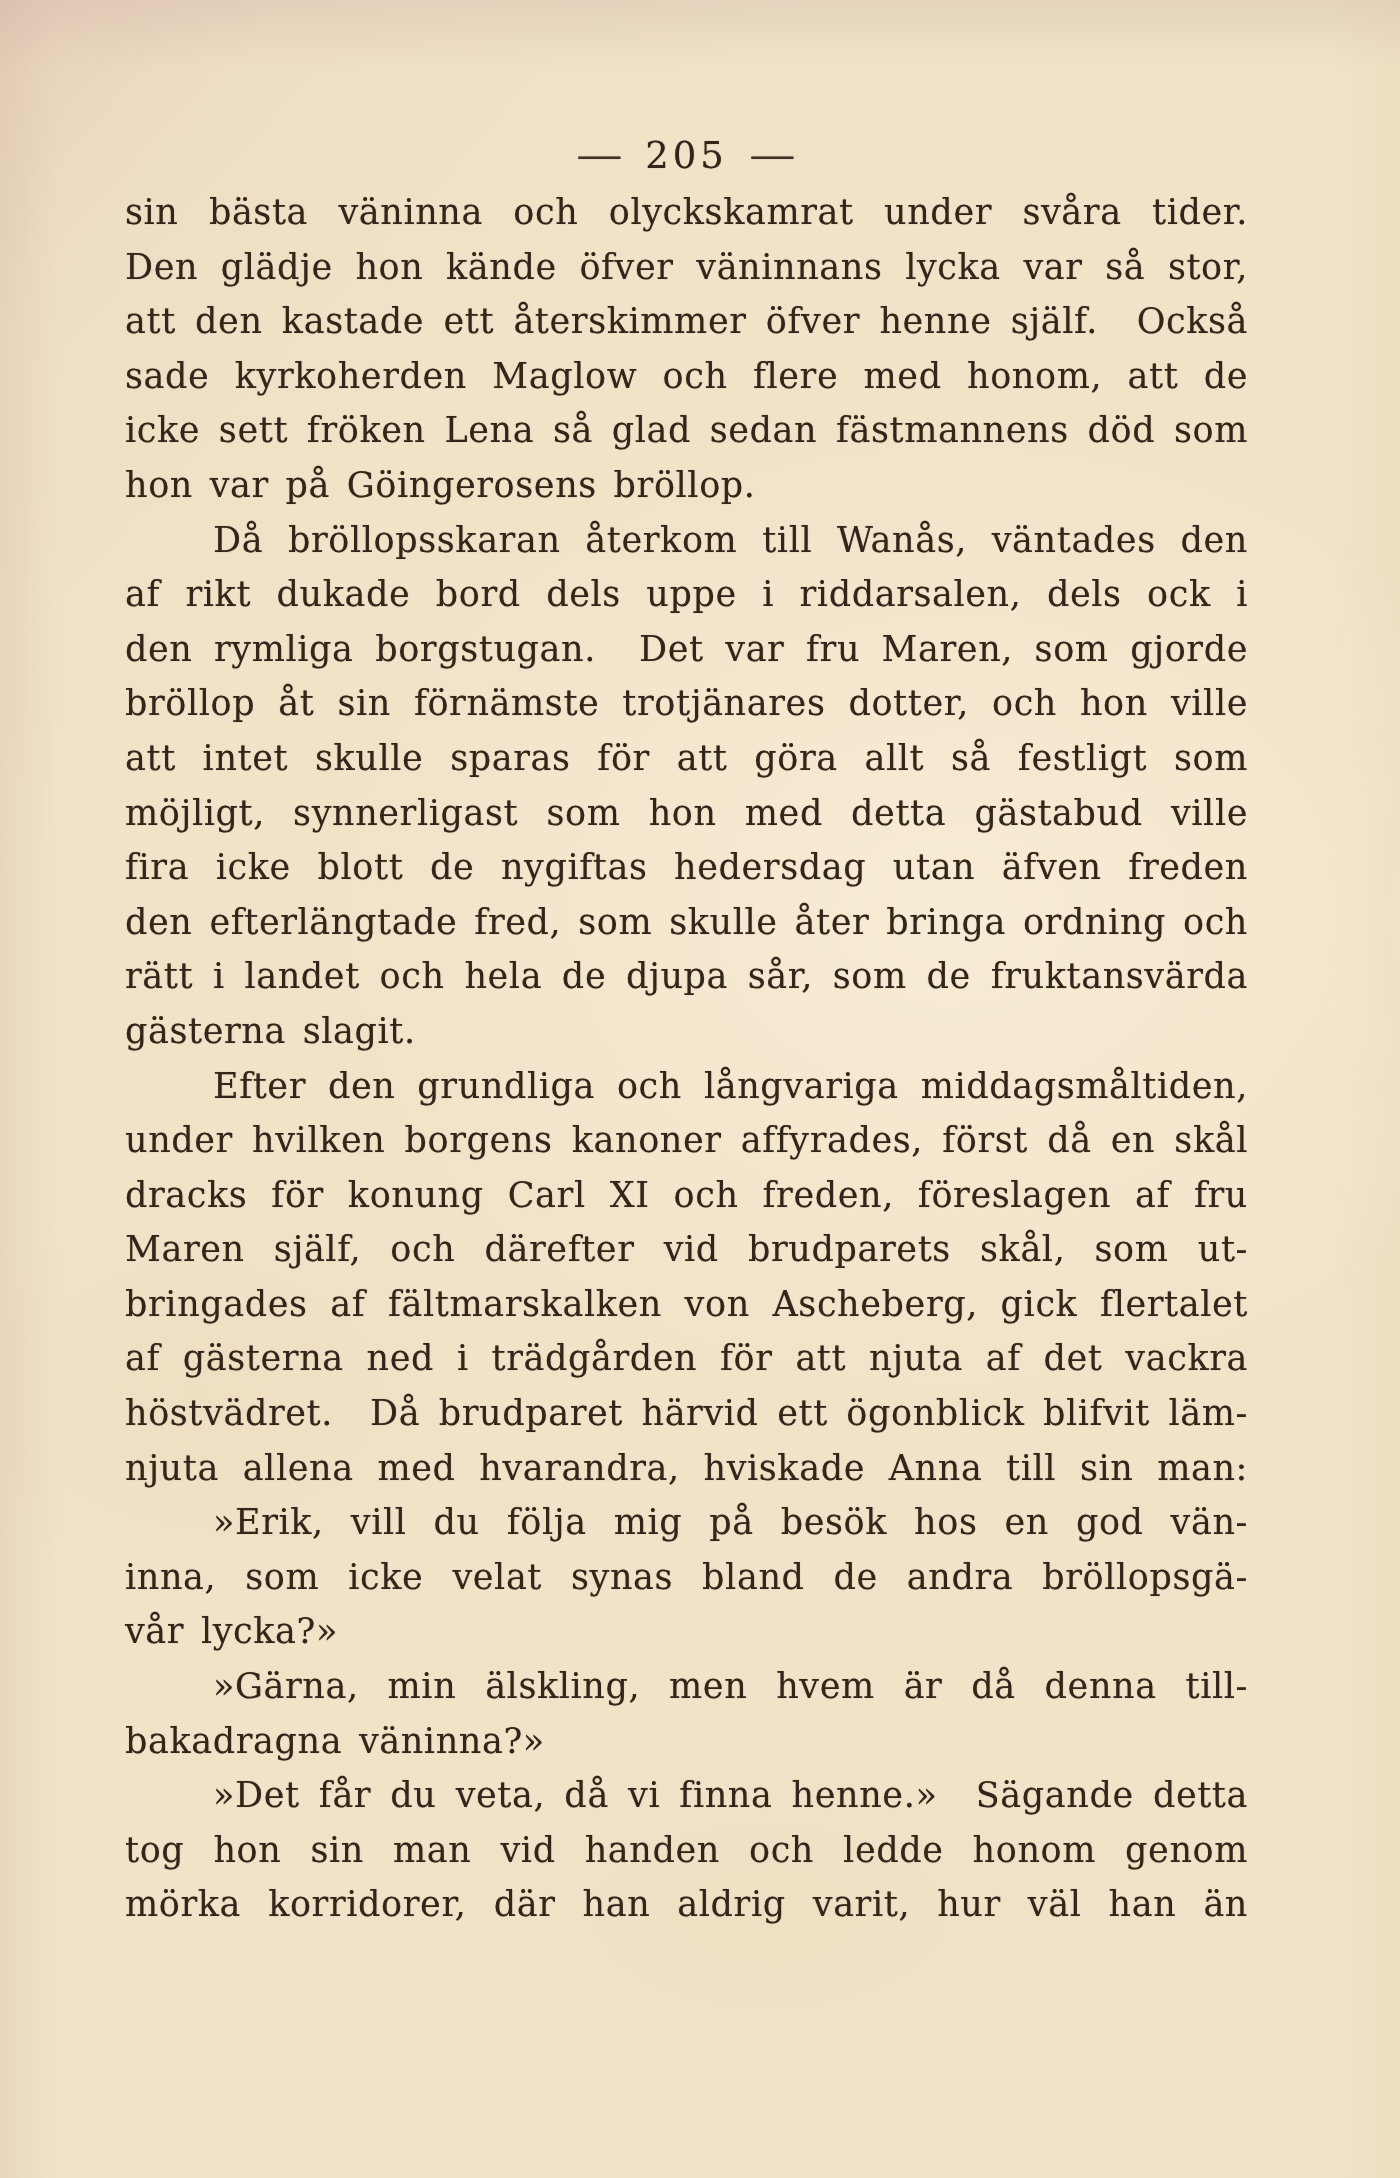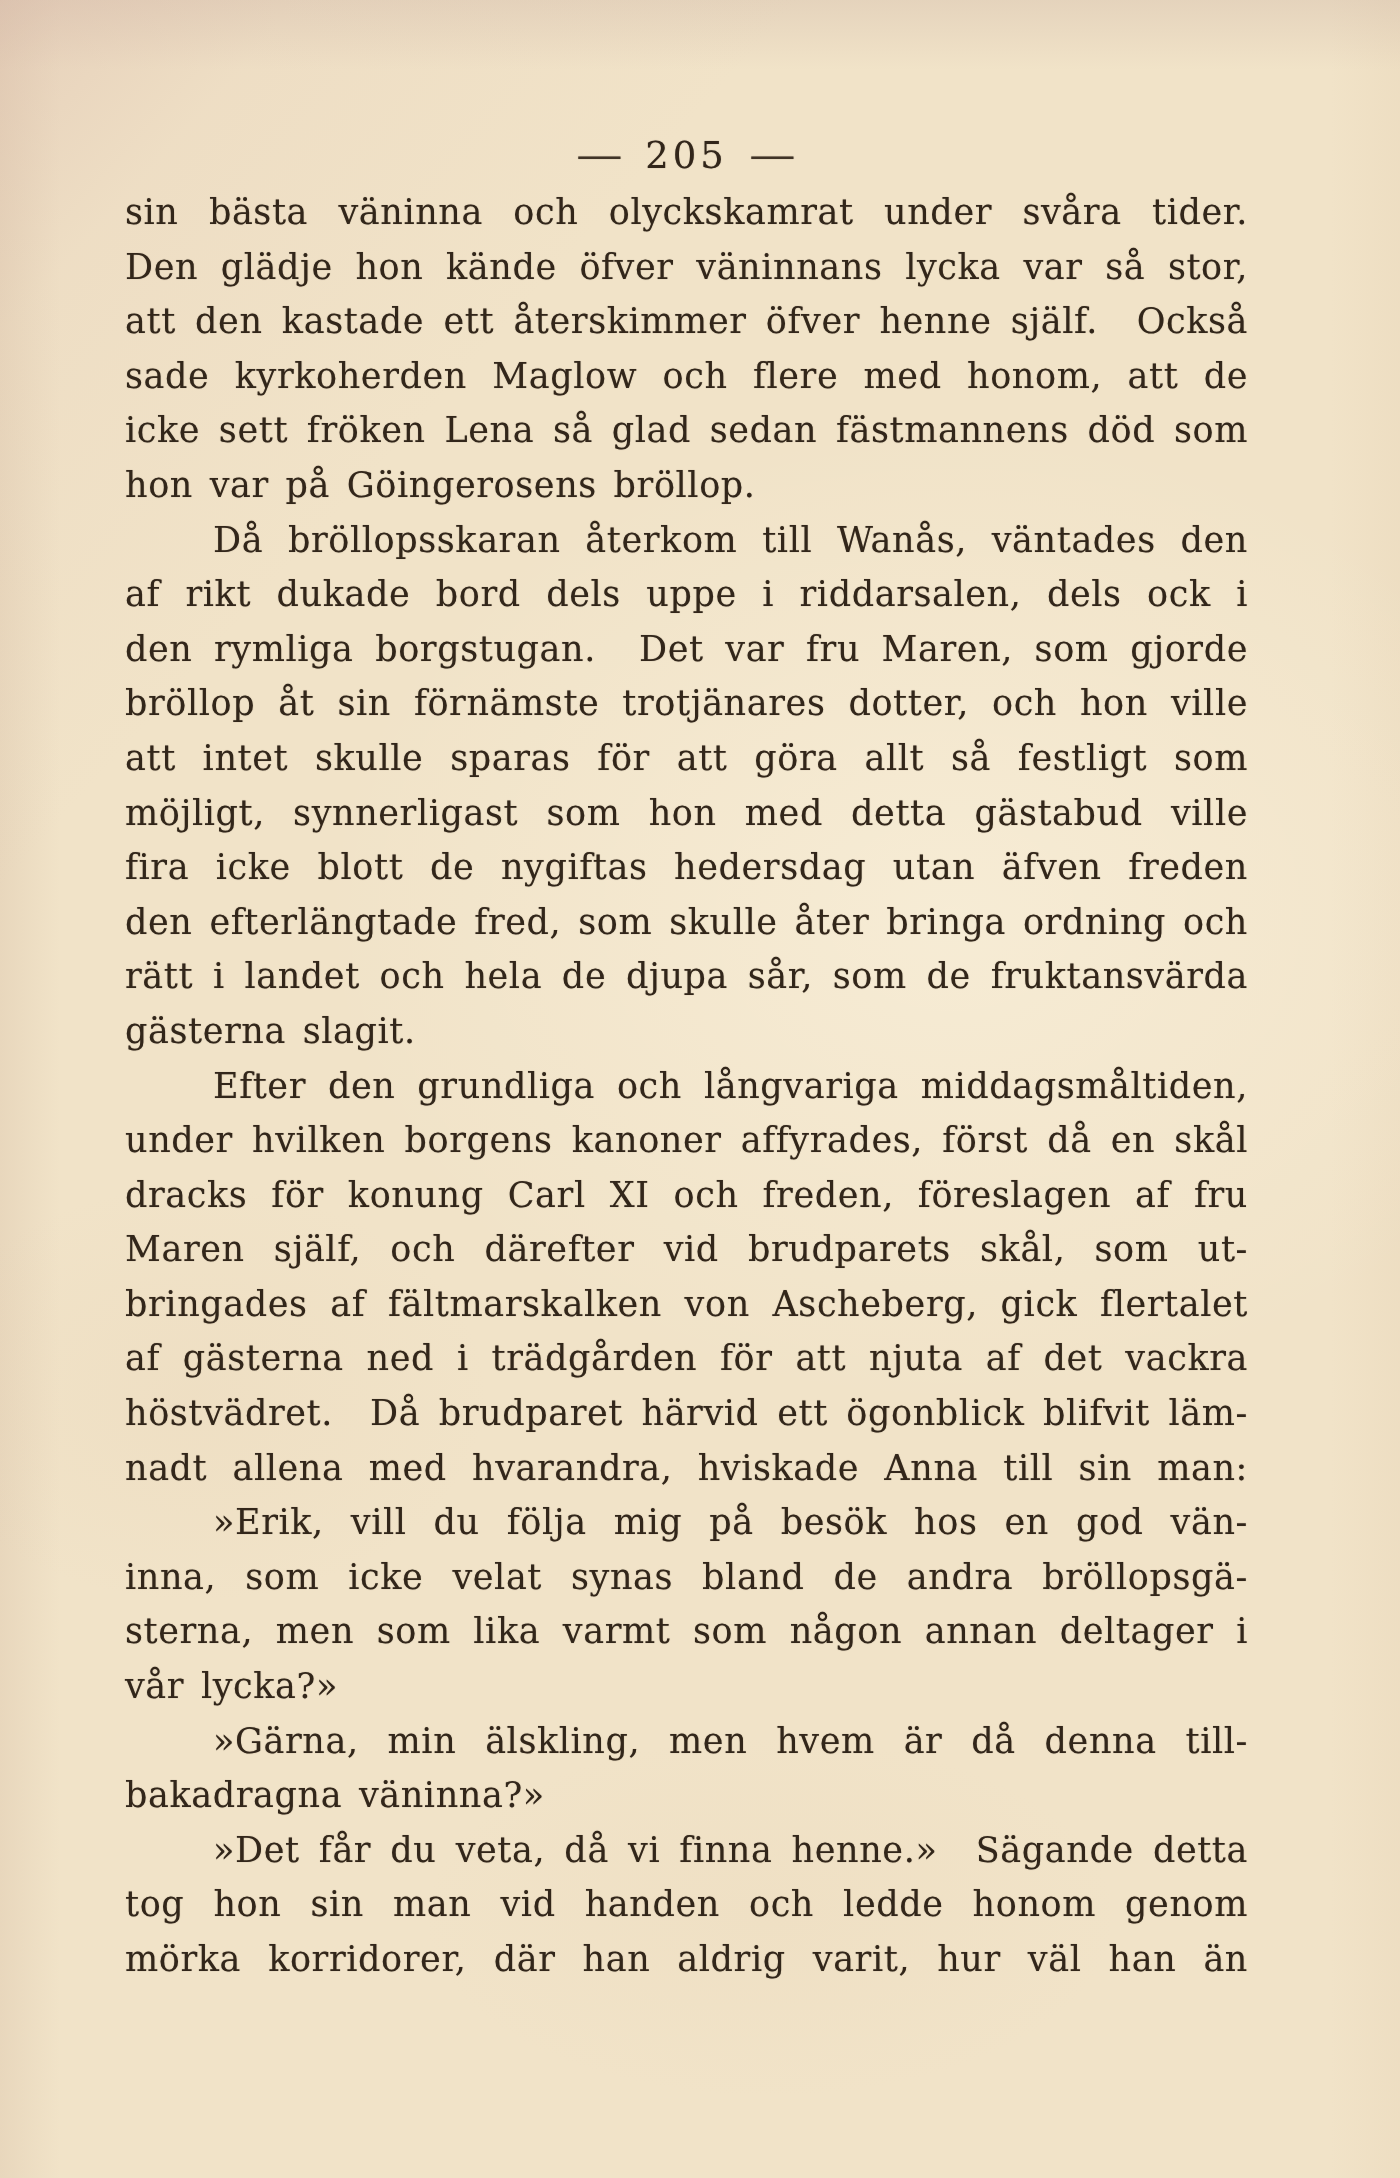--- a/index.html
+++ b/index.html
@@ -100,24 +100,23 @@
       <div class="text-line">den efterlängtade fred, som skulle åter bringa ordning och</div>
       <div class="text-line">rätt i landet och hela de djupa sår, som de fruktansvärda</div>
       <div class="text-line para-end">gästerna slagit.</div>
       <div class="text-line indented">Efter den grundliga och långvariga middagsmåltiden,</div>
       <div class="text-line">under hvilken borgens kanoner affyrades, först då en skål</div>
       <div class="text-line">dracks för konung Carl XI och freden, föreslagen af fru</div>
       <div class="text-line">Maren själf, och därefter vid brudparets skål, som ut-</div>
       <div class="text-line">bringades af fältmarskalken von Ascheberg, gick flertalet</div>
       <div class="text-line">af gästerna ned i trädgården för att njuta af det vackra</div>
       <div class="text-line">höstvädret.&nbsp; Då brudparet härvid ett ögonblick blifvit läm-</div>
-      <div class="text-line">nadt allena med hvarandra, hviskade Anna till sin man:</div>
+      <div class="text-line">njuta allena med hvarandra, hviskade Anna till sin man:</div>
       <div class="text-line indented">»Erik, vill du följa mig på besök hos en god vän-</div>
       <div class="text-line">inna, som icke velat synas bland de andra bröllopsgä-</div>
-      <div class="text-line">sterna, men som lika varmt som någon annan deltager i</div>
       <div class="text-line para-end">vår lycka?»</div>
       <div class="text-line indented">»Gärna, min älskling, men hvem är då denna till-</div>
       <div class="text-line para-end">bakadragna väninna?»</div>
       <div class="text-line indented">»Det får du veta, då vi finna henne.»&nbsp; Sägande detta</div>
       <div class="text-line">tog hon sin man vid handen och ledde honom genom</div>
       <div class="text-line">mörka korridorer, där han aldrig varit, hur väl han än</div>
     </div>
 
 </div>
 

